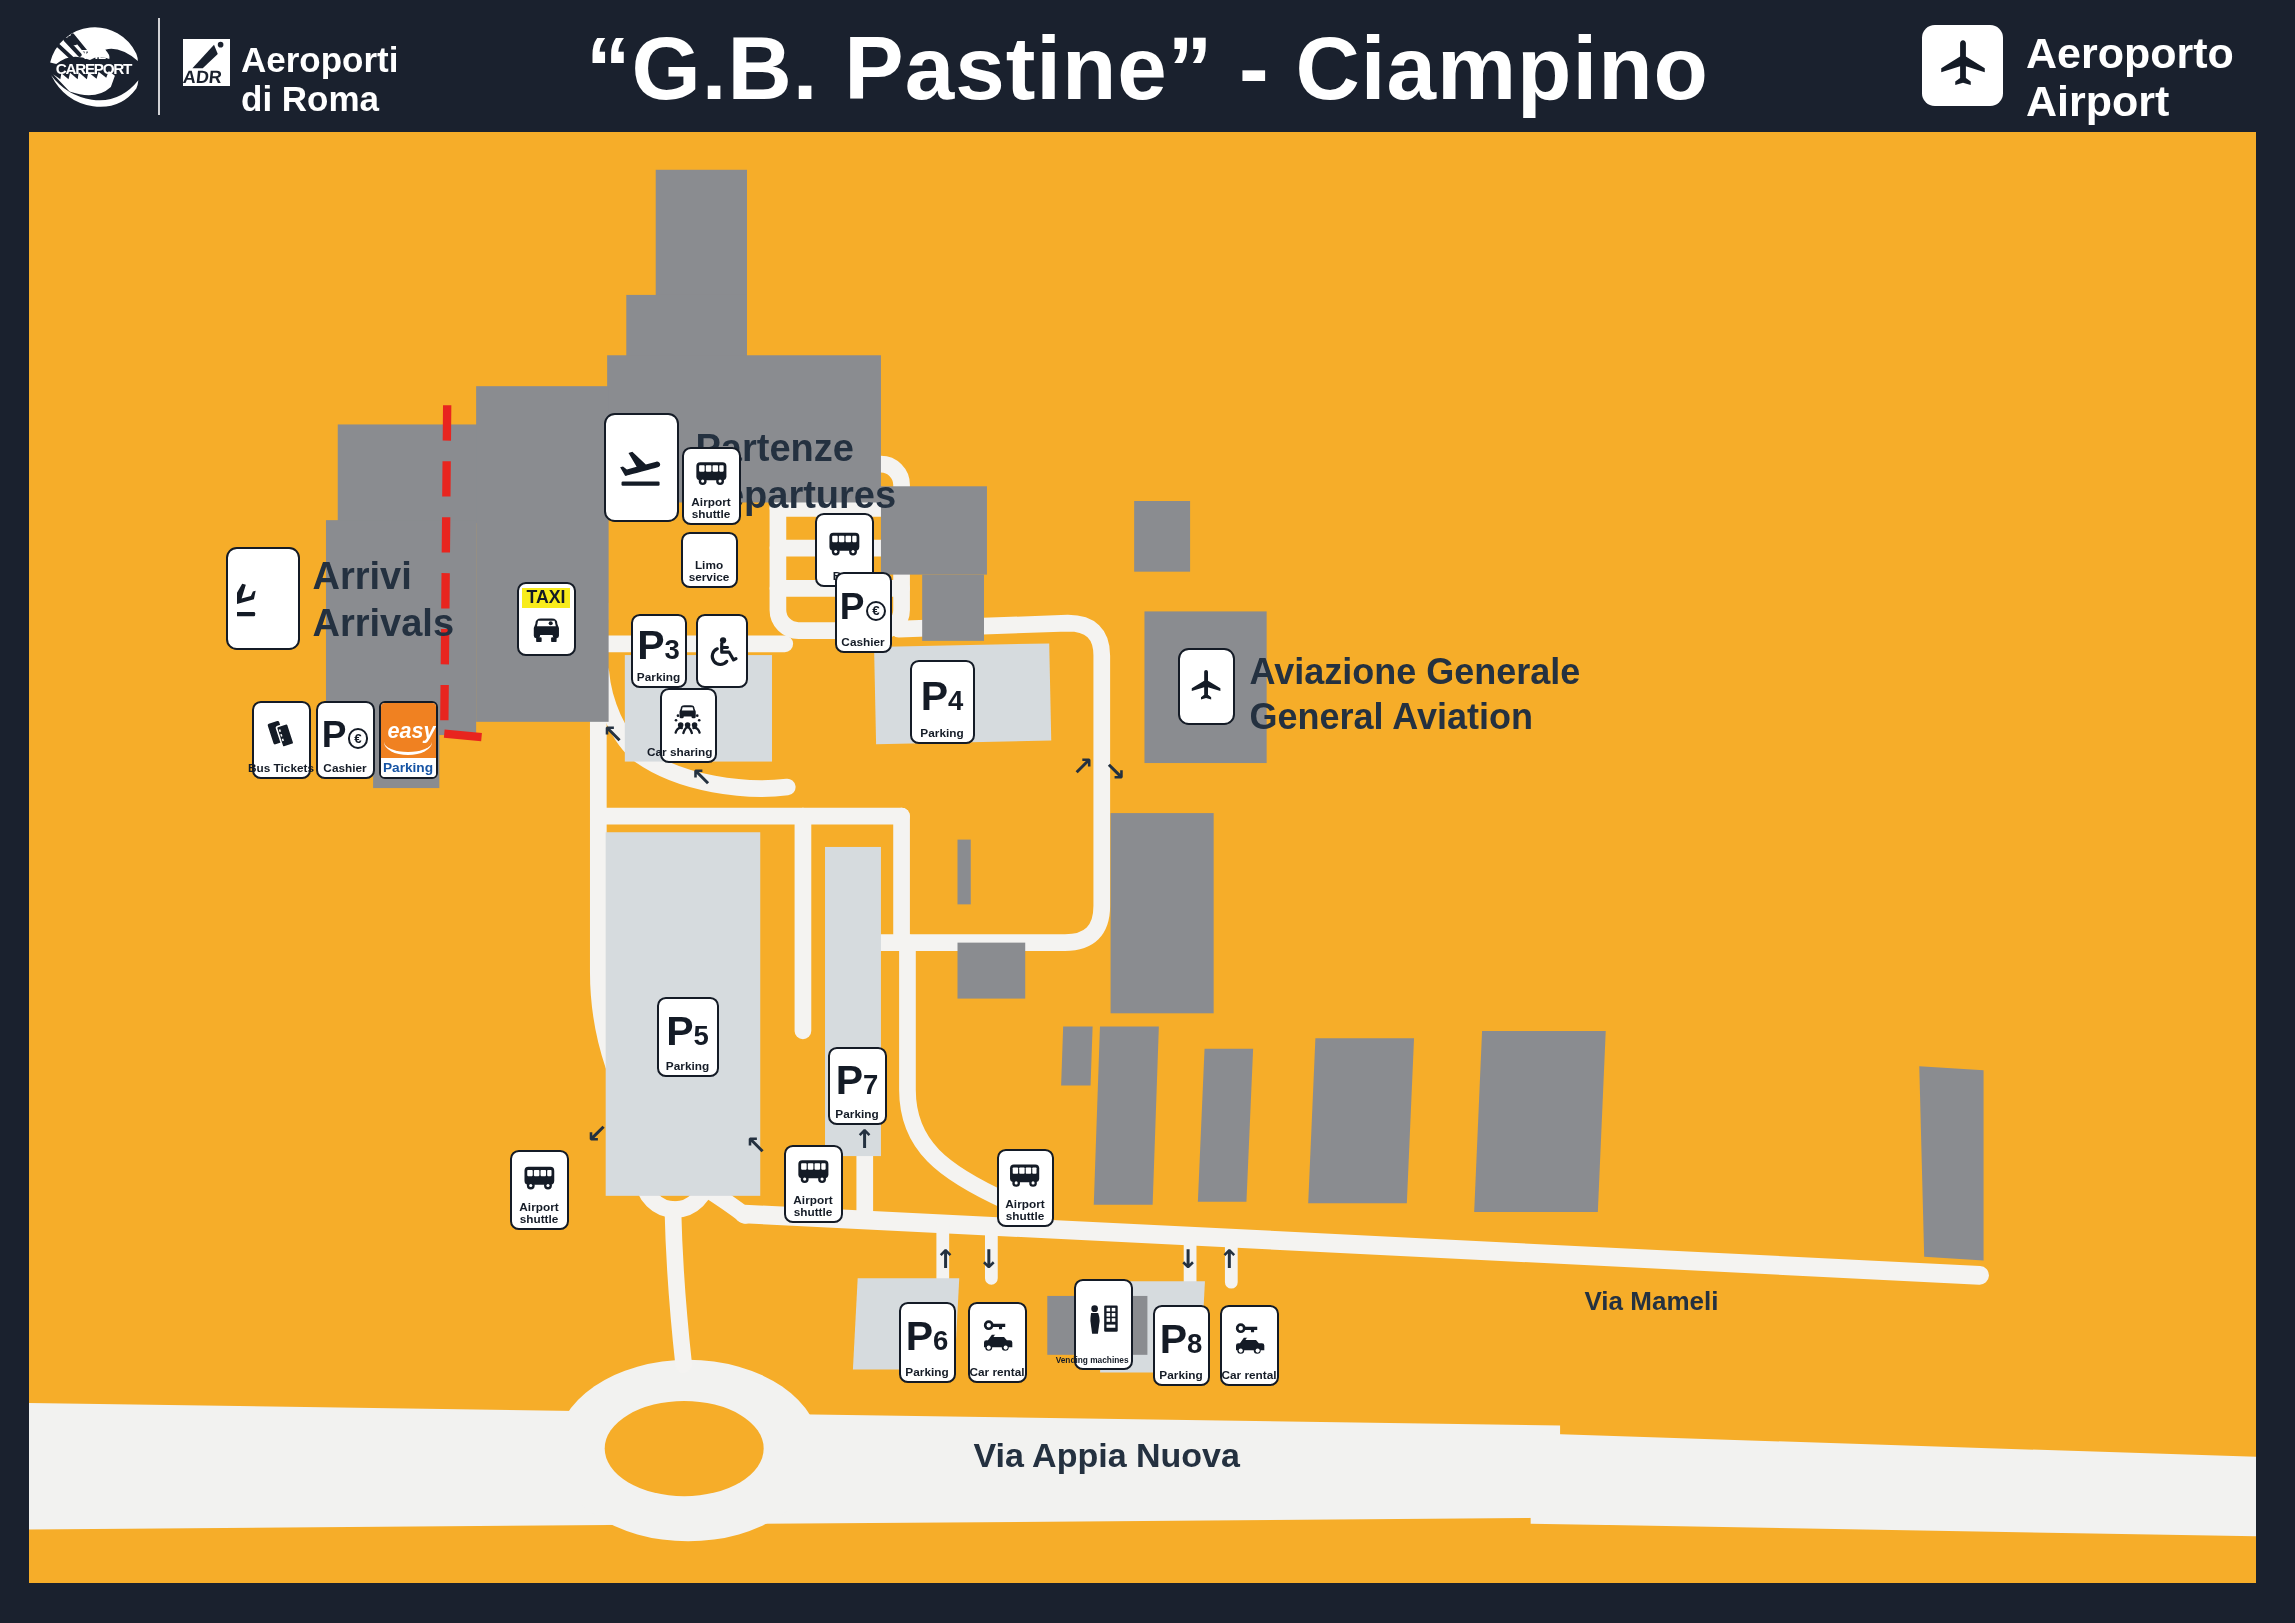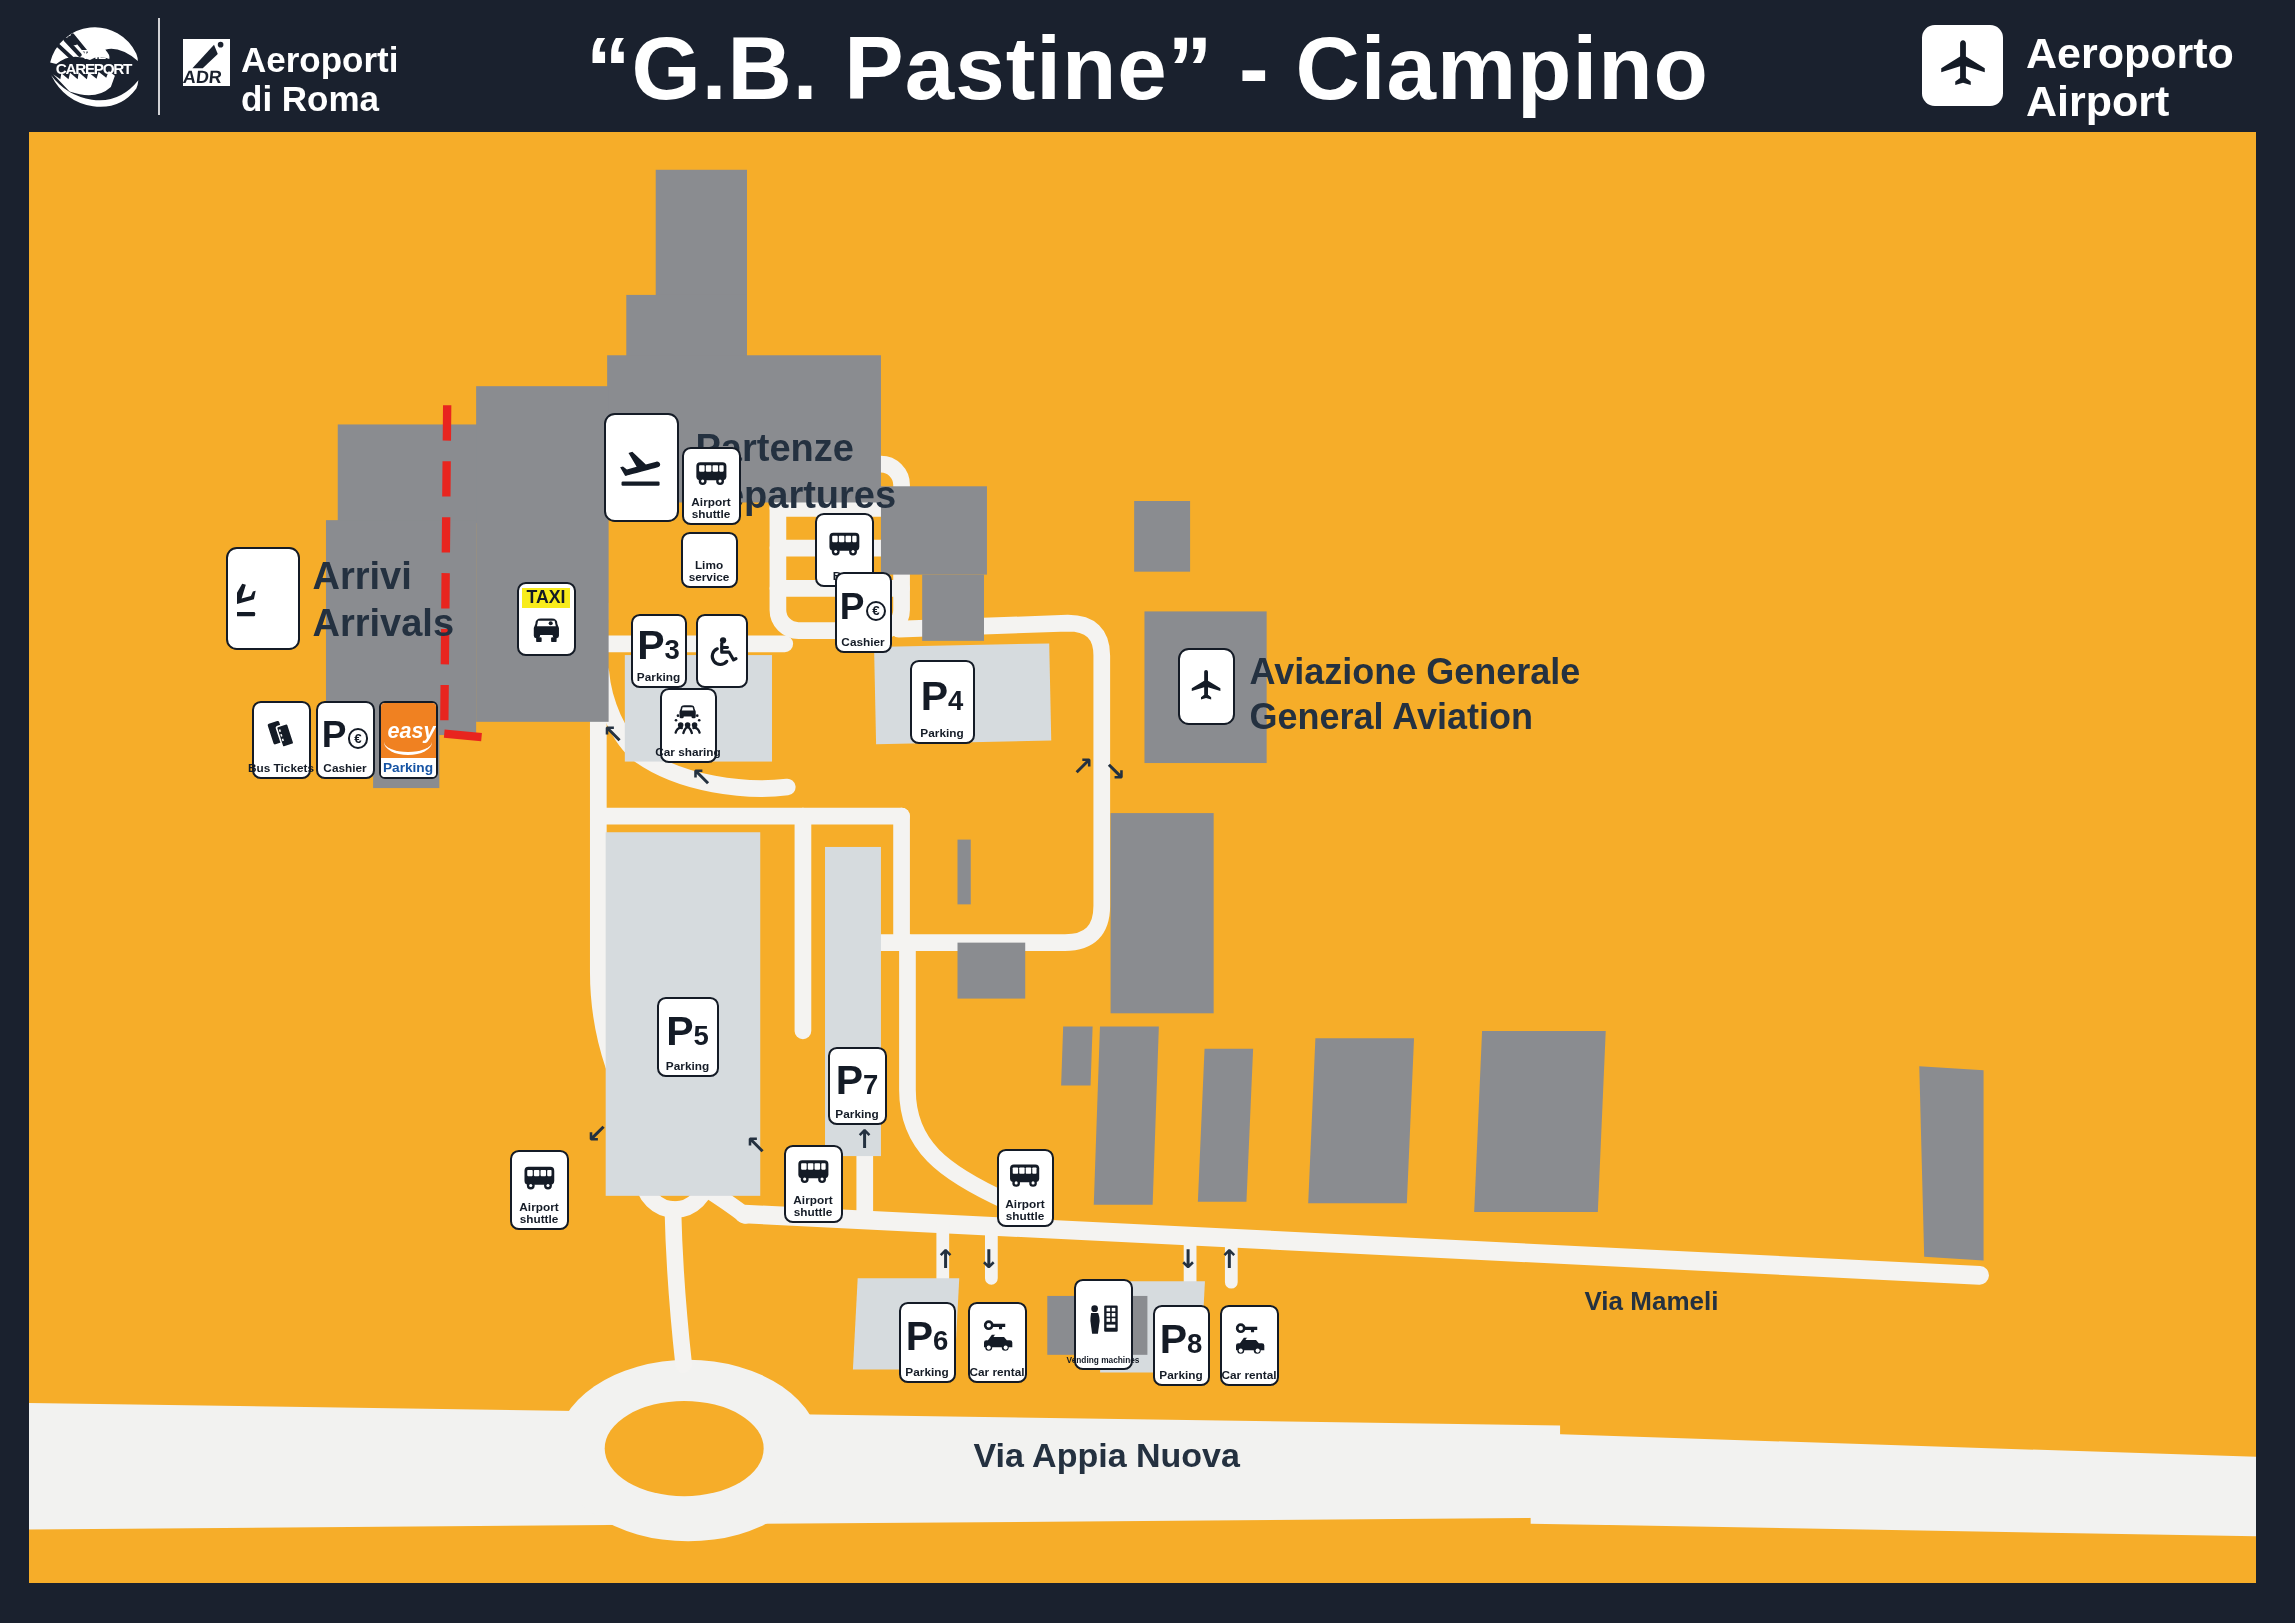--- a/index.html
+++ b/index.html
@@ -389,21 +389,21 @@
     </div>
 
     <div class="badge" style="left:667px;top:482px;width:52px;height:74px;">
       <span class="glyph">
           <svg viewBox="0 0 66.1094 120" width="32" height="59">
             <use href="#g-wheel"></use>
           </svg>
         </span>
     </div>
 
-    <div class="badge" style="left:631px;top:556px;width:57px;height:75px;">
+    <div class="badge" style="left:631px;top:556px;width:57px;height:75px;align-items:flex-end;">
       <span class="glyph">
           <svg viewBox="0 0 75.2344 99.375" width="37" height="49">
             <use href="#g-share"></use>
           </svg>
         </span>
       <span class="lbl nowrap">Car sharing</span>
     </div>
 
     <div class="badge" style="left:881px;top:528px;width:65px;height:84px;">
       <span class="glyph">
@@ -474,21 +474,21 @@
 
     <div class="badge" style="left:939px;top:1170px;width:59px;height:81px;">
       <span class="glyph">
           <svg viewBox="0 0 77.5156 110.906" width="38" height="54">
             <use href="#g-rental"></use>
           </svg>
         </span>
       <span class="lbl nowrap">Car rental</span>
     </div>
 
-    <div class="badge" style="left:1045px;top:1147px;width:59px;height:91px;">
+    <div class="badge" style="left:1045px;top:1147px;width:59px;height:91px;align-items:flex-end;">
       <span class="glyph">
           <svg viewBox="0 0 77.5156 137.922" width="38" height="68">
             <use href="#g-vend"></use>
           </svg>
         </span>
       <span class="lbl sm nowrap" style="font-size:8.3px;">Vending machines</span>
     </div>
 
     <div class="badge" style="left:1124px;top:1173px;width:57px;height:81px;">
       <span class="glyph">

